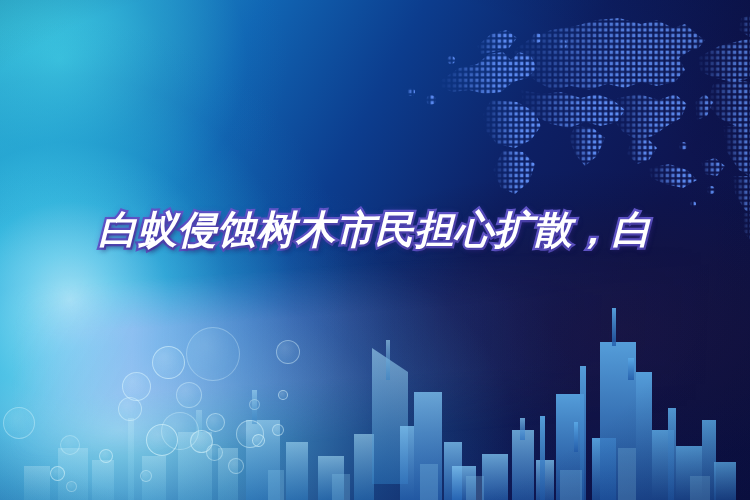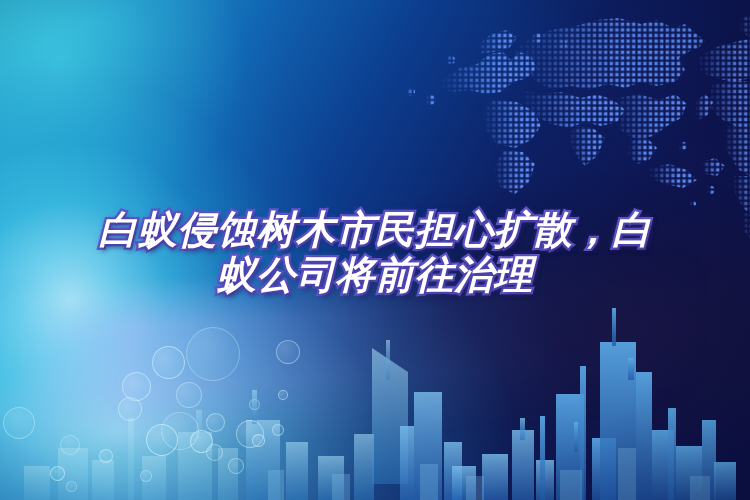--- a/index.html
+++ b/index.html
@@ -352,16 +352,15 @@
       <div class="bubble" style="left: 272px; top: 424px; width: 10px; height: 10px; opacity: 0.78;"></div>
       <div class="bubble" style="left: 276px; top: 340px; width: 22px; height: 22px; opacity: 0.7;"></div>
       <div class="bubble" style="left: 140px; top: 470px; width: 10px; height: 10px; opacity: 0.62;"></div>
       <div class="bubble" style="left: 66px; top: 481px; width: 9px; height: 9px; opacity: 0.54;"></div>
     </div>
 
   <div class="layer" id="bg-vignette"></div>
 
   <div id="headline">
     <span class="headline-line l1">白蚁侵蚀树木市民担心扩散，白</span>
-    <span class="headline-line l2">蚁公司将前往治理</span>
   </div>
 
 </div>
 
 </body></html>

